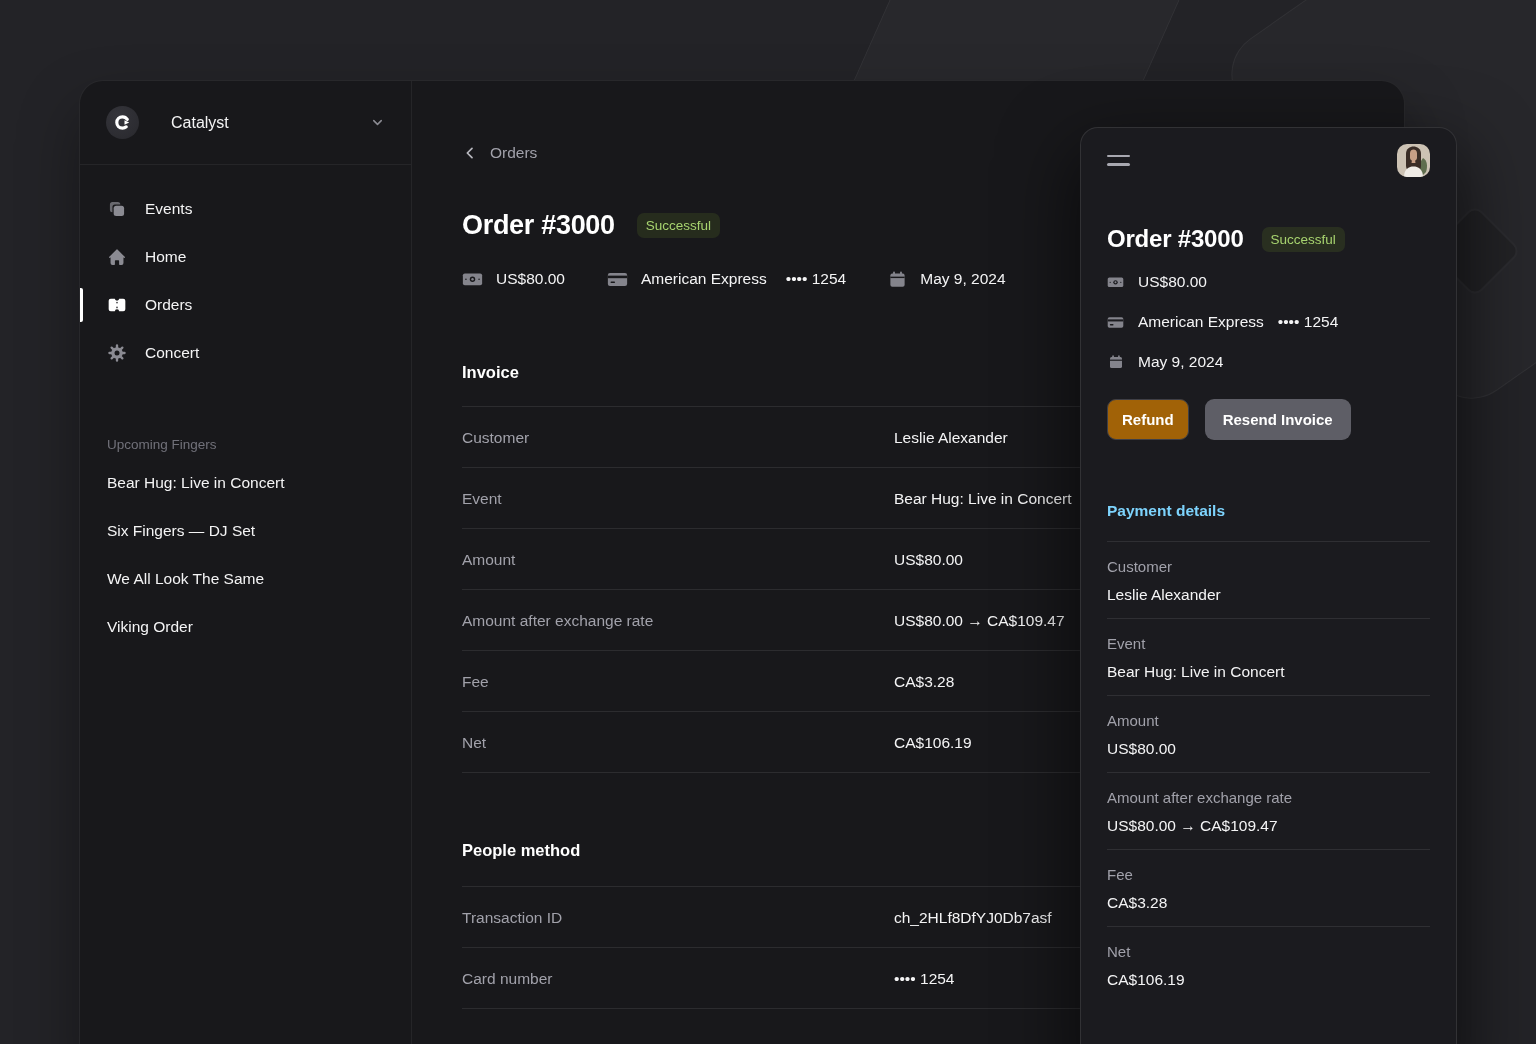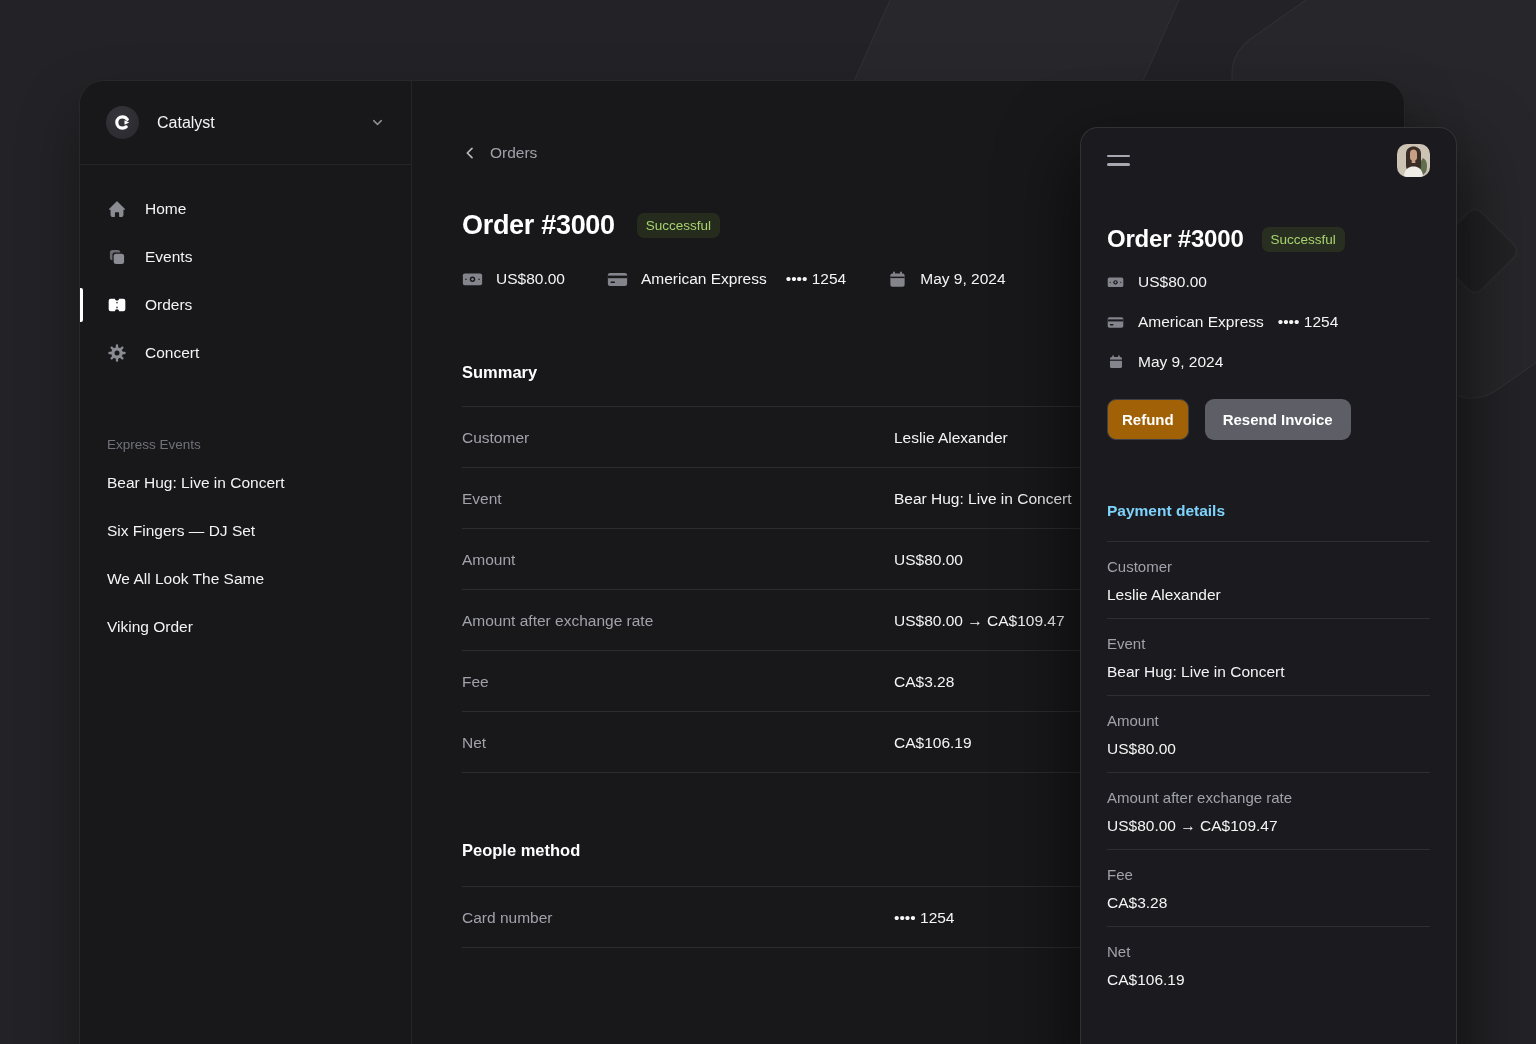--- a/index.html
+++ b/index.html
@@ -45,21 +45,21 @@
     overflow:hidden;
   }
 
   
   .sidebar {
     position:absolute; left:0; top:0; bottom:0; width:332px;
     border-right:1px solid rgba(255,255,255,0.06);
   }
   .sb-header {
     height:84px; padding:0 26px;
-    display:flex; align-items:center; gap:18px;
+    display:flex; align-items:center; gap:32px;
     border-bottom:1px solid rgba(255,255,255,0.06);
     cursor:pointer;
   }
   .logo-badge {
     width:33px; height:33px; border-radius:50%;
     background:radial-gradient(circle at 35% 30%, #35353b, #28282d);
     display:flex; align-items:center; justify-content:center;
     flex:none;
   }
   .brand-label { font-size:16px; font-weight:500; color:#f4f4f5; }
@@ -176,33 +176,33 @@
           <svg width="15" height="15" viewBox="0 0 24 24" fill="none" stroke="currentColor" stroke-width="2.4" stroke-linecap="round" stroke-linejoin="round">
               <path d="M6 9l6 6 6-6"></path>
             </svg>
         </span>
       </div>
 
       <nav class="nav">
         <div class="nav-item">
           <span class="ico">
             <svg width="20" height="20" viewBox="0 0 24 24" fill="currentColor">
-                <path d="M11.47 3.07a.75.75 0 0 1 1.06 0l8.75 8.75a.75.75 0 1 1-1.06 1.06l-.47-.47v6.84A2.25 2.25 0 0 1 17.5 21.5h-2.25a.75.75 0 0 1-.75-.75v-4.25a.75.75 0 0 0-.75-.75h-3.5a.75.75 0 0 0-.75.75v4.25a.75.75 0 0 1-.75.75H6.5a2.25 2.25 0 0 1-2.25-2.25v-6.84l-.47.47a.75.75 0 0 1-1.06-1.06l8.75-8.75z"></path>
-              </svg>
-          </span>
-          <span>Home</span>
-        </div>
-        <div class="nav-item">
-          <span class="ico">
-            <svg width="20" height="20" viewBox="0 0 24 24" fill="currentColor">
                 <path d="M16 6.5a3 3 0 0 0-3-3H6.5a3 3 0 0 0-3 3V13a3 3 0 0 0 3 3V9.5A3 3 0 0 1 9.5 6.5H16z" opacity="0.7"></path>
                 <rect x="8" y="8" width="12.5" height="12.5" rx="3"></rect>
               </svg>
           </span>
           <span>Events</span>
+        </div>
+        <div class="nav-item">
+          <span class="ico">
+            <svg width="20" height="20" viewBox="0 0 24 24" fill="currentColor">
+                <path d="M11.47 3.07a.75.75 0 0 1 1.06 0l8.75 8.75a.75.75 0 1 1-1.06 1.06l-.47-.47v6.84A2.25 2.25 0 0 1 17.5 21.5h-2.25a.75.75 0 0 1-.75-.75v-4.25a.75.75 0 0 0-.75-.75h-3.5a.75.75 0 0 0-.75.75v4.25a.75.75 0 0 1-.75.75H6.5a2.25 2.25 0 0 1-2.25-2.25v-6.84l-.47.47a.75.75 0 0 1-1.06-1.06l8.75-8.75z"></path>
+              </svg>
+          </span>
+          <span>Home</span>
         </div>
         <div class="nav-item active">
           <span class="ico">
             <svg width="20" height="20" viewBox="0 0 24 24" fill="currentColor">
                 <path d="M4.5 4.5h15A2.5 2.5 0 0 1 22 7v10a2.5 2.5 0 0 1-2.5 2.5h-15A2.5 2.5 0 0 1 2 17V7a2.5 2.5 0 0 1 2.5-2.5z"></path>
                 <circle cx="12" cy="4.2" r="2.6" fill="#18181b"></circle>
                 <circle cx="12" cy="19.8" r="2.6" fill="#18181b"></circle>
                 <rect x="11.2" y="8" width="1.6" height="2.2" rx="0.8" fill="#18181b"></rect>
                 <rect x="11.2" y="13.8" width="1.6" height="2.2" rx="0.8" fill="#18181b"></rect>
               </svg>
@@ -222,21 +222,21 @@
               </g>
             </svg>
           </span>
           <span>Concert</span>
         </div>
       </nav>
 
       <div class="active-bar"></div>
 
       <div class="sb-section">
-        <div class="sb-title">Express Events</div>
+        <div class="sb-title">Upcoming Fingers</div>
         <div class="sb-events">
           <div class="sb-event">Bear Hug: Live in Concert</div>
           <div class="sb-event">Six Fingers — DJ Set</div>
           <div class="sb-event">We All Look The Same</div>
           <div class="sb-event">Viking Order</div>
         </div>
       </div>
     </aside>
 
     <main class="main">
@@ -286,21 +286,21 @@
                   <rect x="3" y="4.5" width="18" height="16.5" rx="2.4"></rect>
                   <rect x="6.4" y="2" width="2.4" height="4.4" rx="1.2"></rect>
                   <rect x="15.2" y="2" width="2.4" height="4.4" rx="1.2"></rect>
                   <rect x="3" y="8.4" width="18" height="1.8" fill="#18181b"></rect>
                 </svg>
             </span>
             <span>May 9, 2024</span>
           </div>
         </div>
 
-        <div class="section-heading">Summary</div>
+        <div class="section-heading">Invoice</div>
         <div class="dtable">
           <div class="drow">
             <div class="dt">Customer</div>
             <div class="dd">Leslie Alexander</div>
           </div>
           <div class="drow">
             <div class="dt">Event</div>
             <div class="dd">Bear Hug: Live in Concert</div>
           </div>
           <div class="drow">
@@ -316,20 +316,24 @@
             <div class="dd">CA$3.28</div>
           </div>
           <div class="drow">
             <div class="dt">Net</div>
             <div class="dd">CA$106.19</div>
           </div>
         </div>
 
         <div class="section-heading pm">People method</div>
         <div class="dtable pm">
+          <div class="drow">
+            <div class="dt">Transaction ID</div>
+            <div class="dd">ch_2HLf8DfYJ0Db7asf</div>
+          </div>
           <div class="drow">
             <div class="dt">Card number</div>
             <div class="dd">•••• 1254</div>
           </div>
         </div>
 
       </div>
     </main>
   </div>
 

